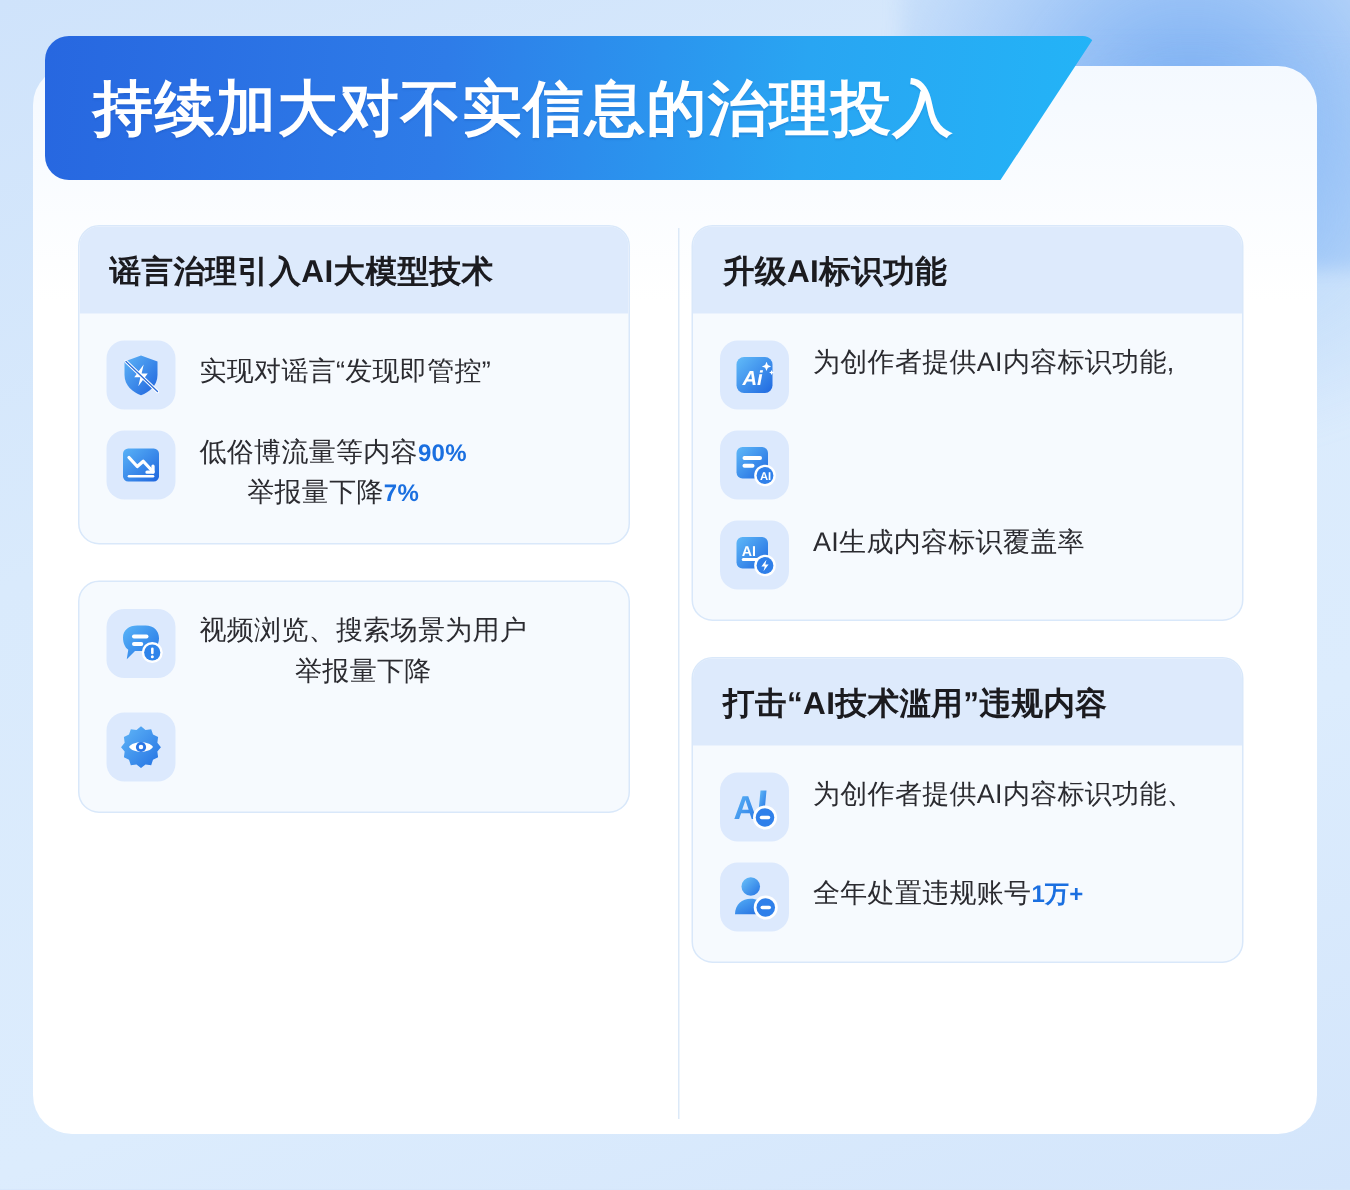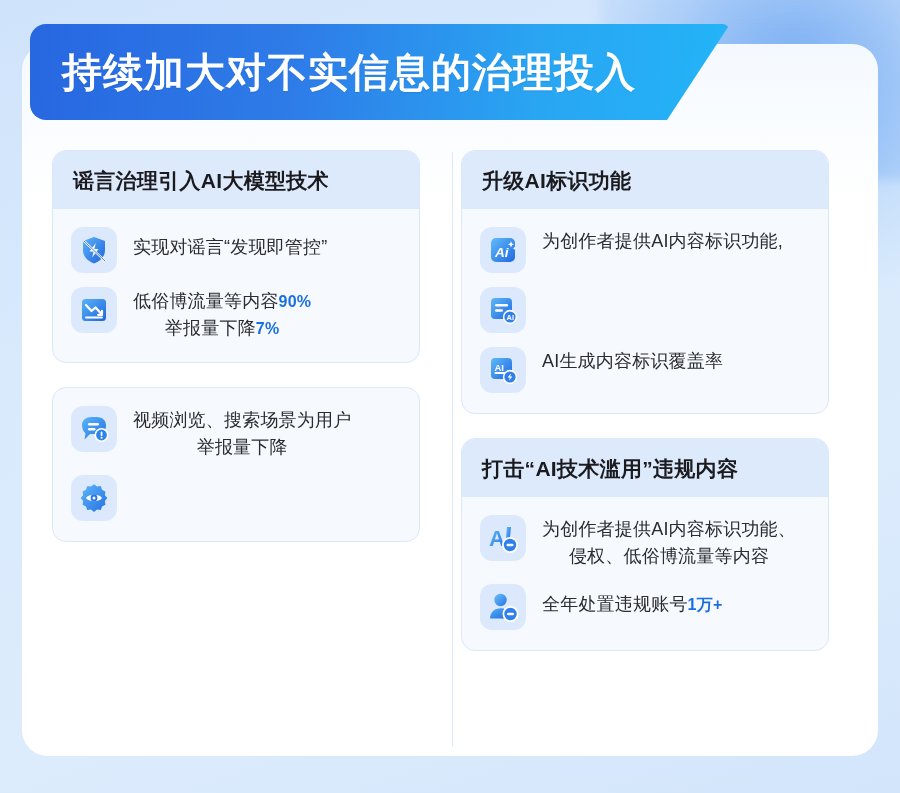--- a/index.html
+++ b/index.html
@@ -337,21 +337,20 @@
               </defs>
       <text x="3" y="25" font-family="Liberation Sans, sans-serif" font-size="22" font-weight="700" fill="url(#g_ab)">A</text>
       <path d="M21 6 L25 6 L23.8 19 L19.8 19 Z" fill="url(#g_ab)"></path>
       <circle cx="24" cy="24" r="8" fill="#ffffff"></circle>
       <circle cx="24" cy="24" r="6.2" fill="#2f80ea"></circle>
       <rect x="20.5" y="22.8" width="7" height="2.4" rx="1.2" fill="#ffffff"></rect>
     </svg>
           </div>
           <div class="row-text">
             <div><span>为创作者提供AI内容标识功能、</span></div>
-            <div><span>侵权、低俗博流量等内容</span></div>
           </div>
         </div>
         <div class="row">
           <div class="icon-tile">
     <svg width="34" height="34" viewBox="0 0 34 34">
       <defs>
                 <linearGradient id="g_ub" x1="0" y1="0" x2="1" y2="1">
         <stop offset="0" stop-color="#6bc2f9"></stop>
                   <stop offset="1" stop-color="#2573e3"></stop>
                 </linearGradient>

